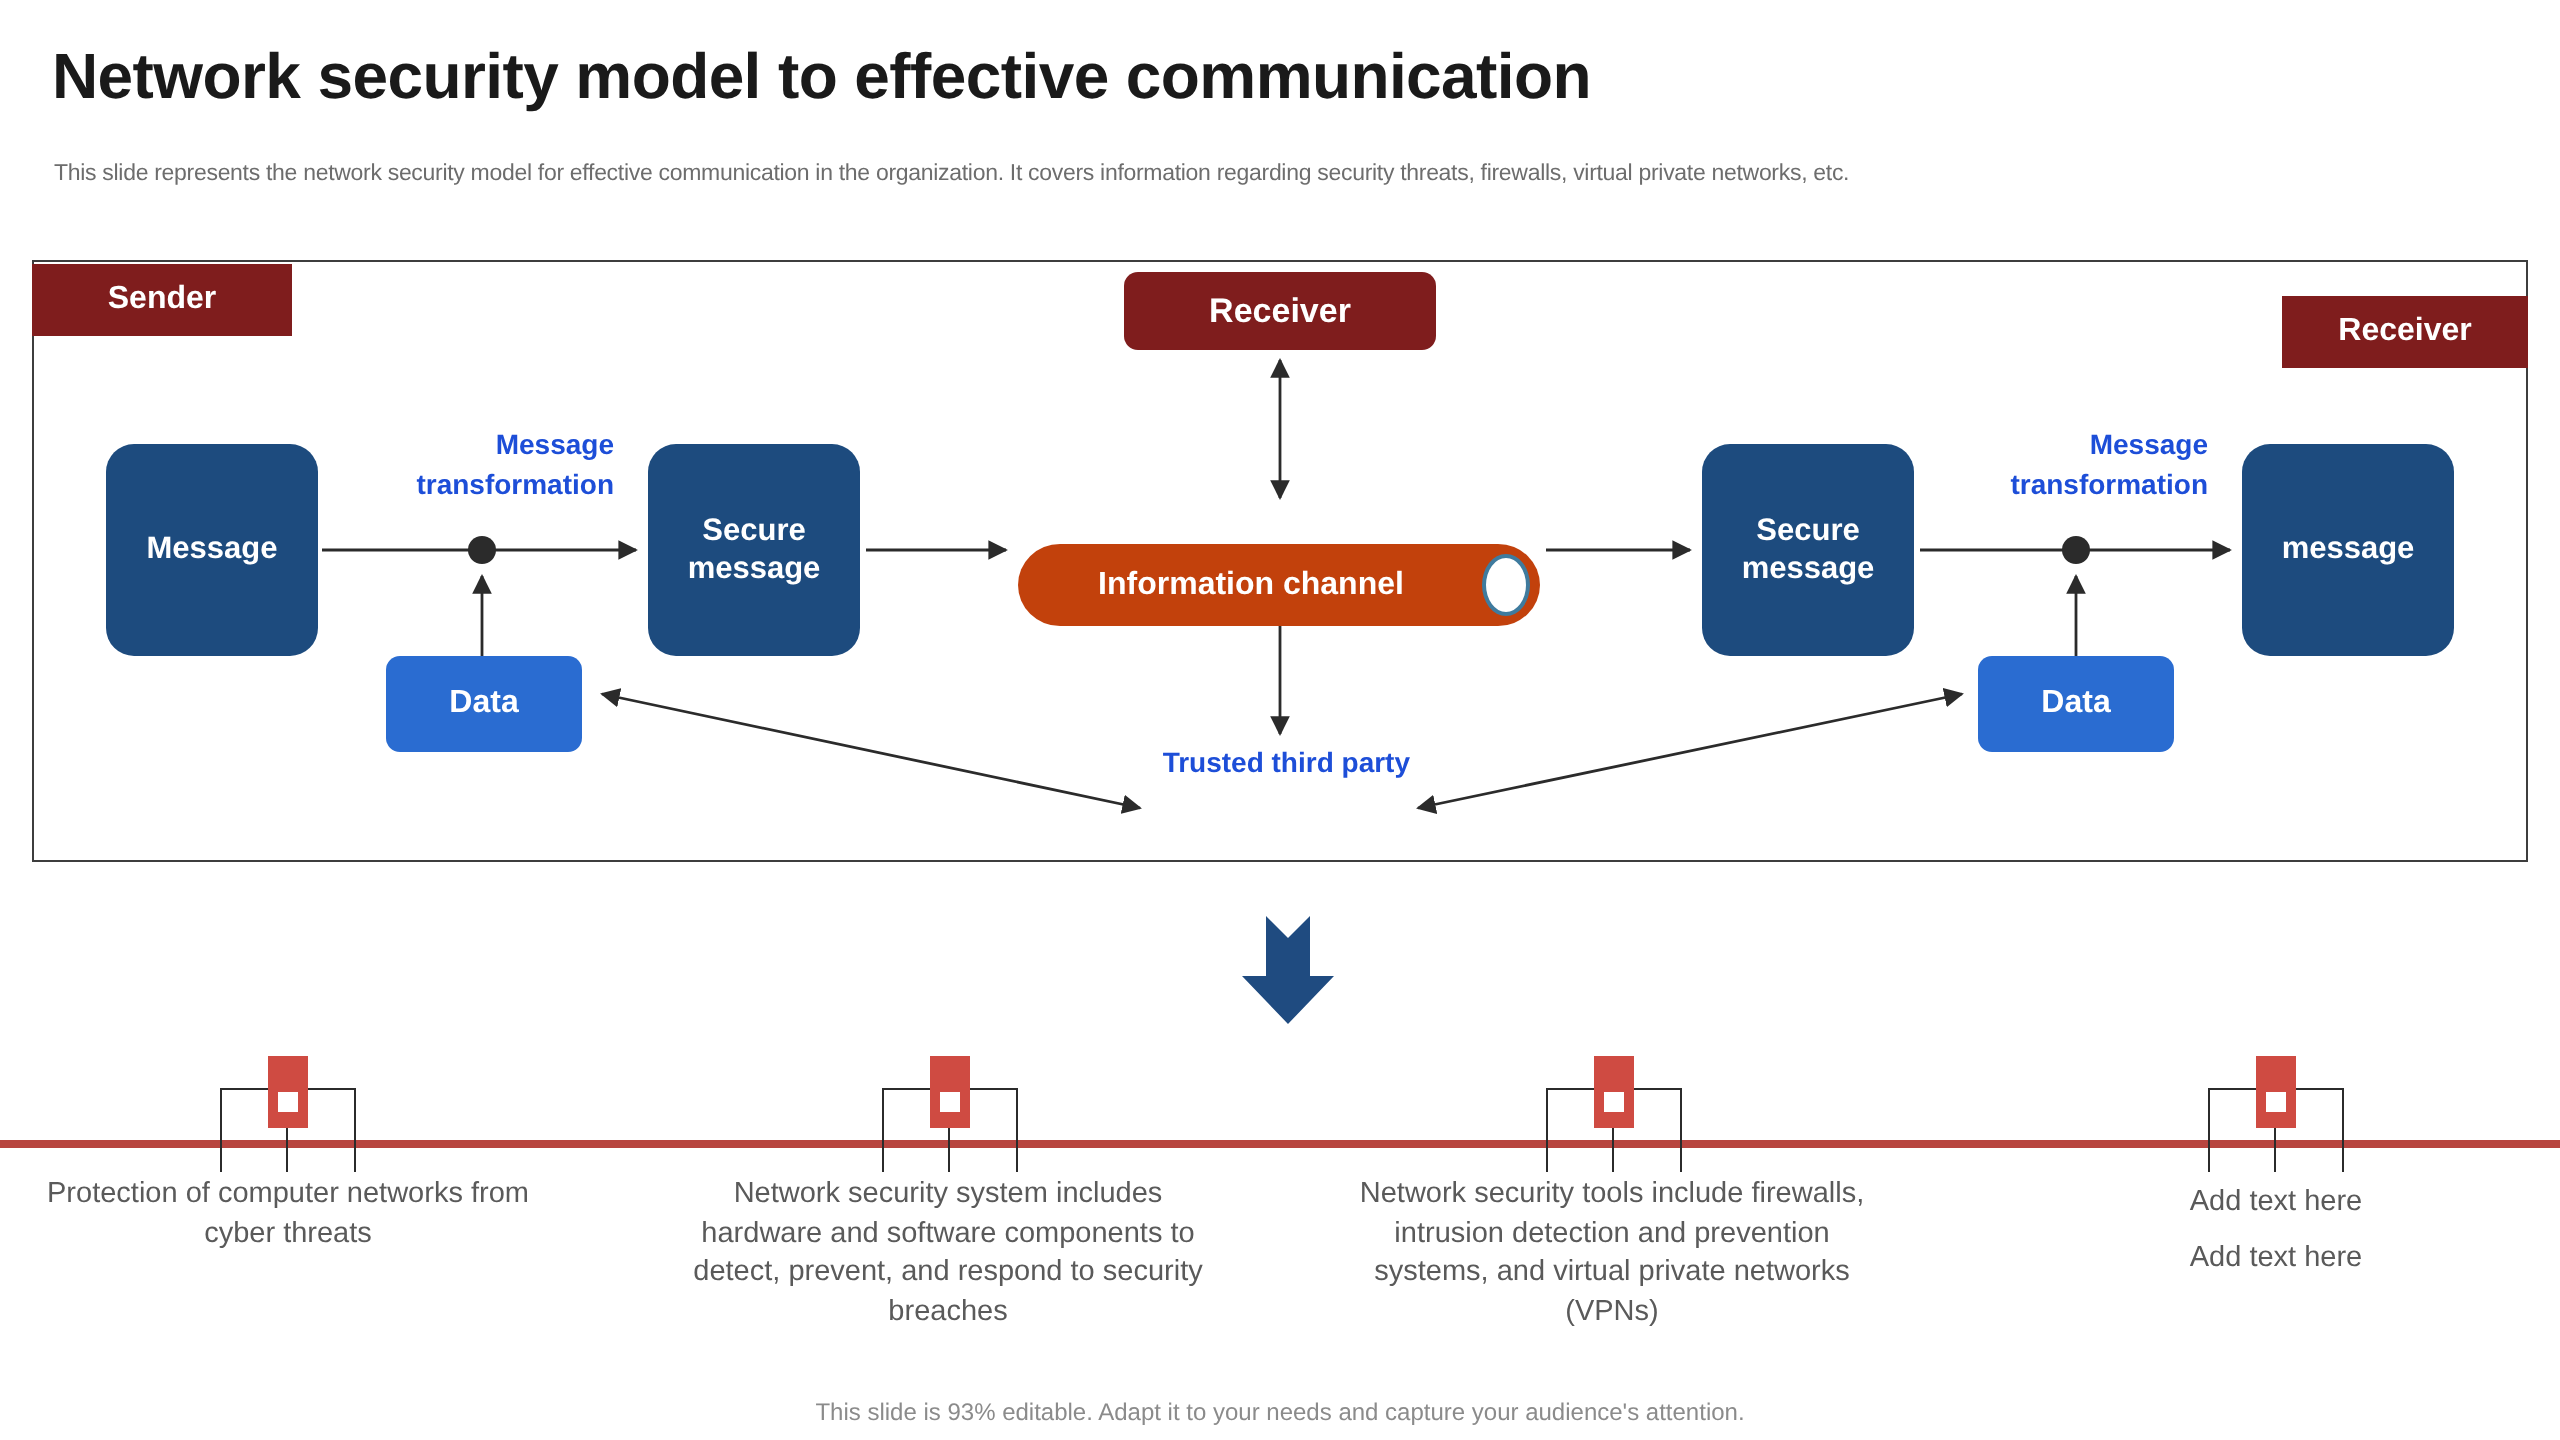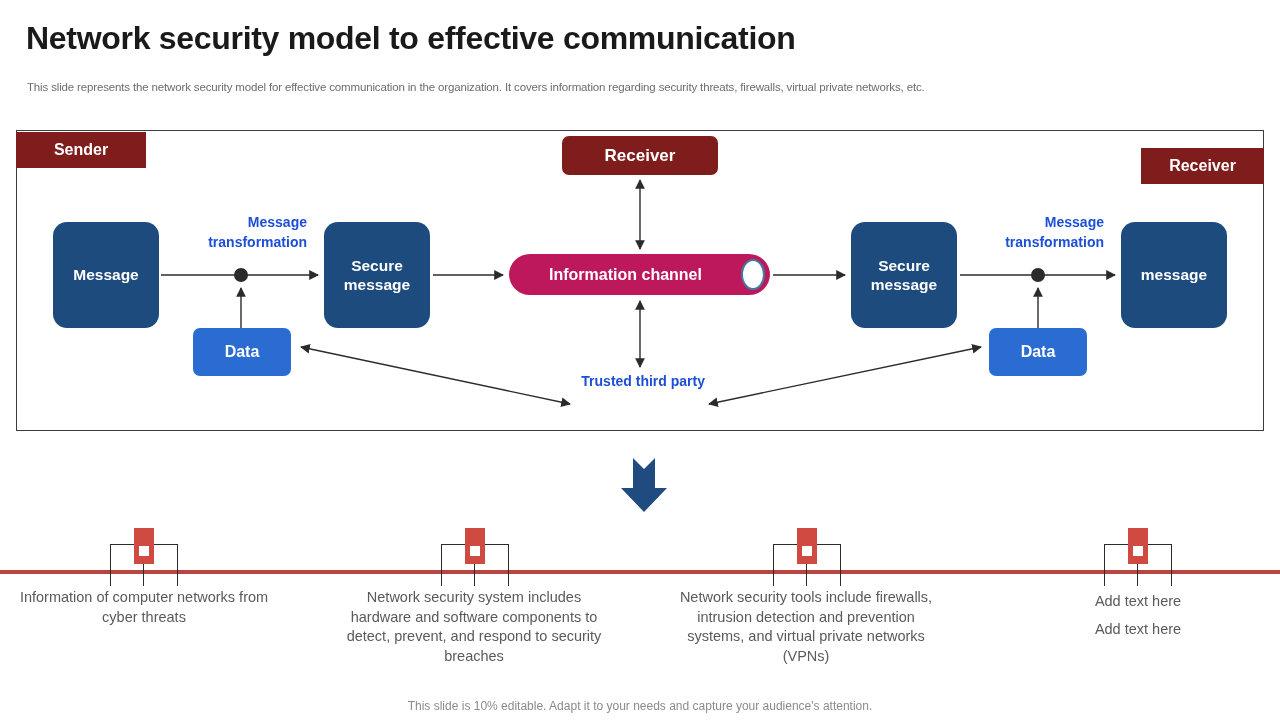--- a/index.html
+++ b/index.html
@@ -99,24 +99,24 @@
     height: 48px;
     width: 98px;
   }
   .data-left  { left: 193px;  top: 328px; }
   .data-right { left: 989px;  top: 328px; }
 
   
   .channel {
     position: absolute;
     left: 509px;
-    top: 254px;
+    top: 272px;
     width: 261px;
     height: 41px;
-    background: #be185d;
+    background: #c2410c;
     border-radius: 21px / 20.5px;
   }
   .channel-label {
     position: absolute;
     inset: 0;
     display: flex;
     align-items: center;
     justify-content: center;
     color: #ffffff;
     font-weight: bold;
@@ -321,20 +321,20 @@
   <div class="marker-box"></div>
   <div class="marker-stem"></div>
   <div class="marker-pin"></div>
 </div>
 <div class="marker-group" style="left:1104px;">
   <div class="marker-box"></div>
   <div class="marker-stem"></div>
   <div class="marker-pin"></div>
 </div>
 
-<div class="bottom-text" style="left:14px;  top:588px; width:260px;">Information of computer networks from cyber threats</div>
+<div class="bottom-text" style="left:14px;  top:588px; width:260px;">Protection of computer networks from cyber threats</div>
 <div class="bottom-text" style="left:345px; top:588px; width:258px;">Network security system includes hardware and software components to detect, prevent, and respond to security breaches</div>
 <div class="bottom-text" style="left:677px; top:588px; width:258px;">Network security tools include firewalls, intrusion detection and prevention systems, and virtual private networks (VPNs)</div>
 <div class="bottom-text" style="left:1009px;top:588px; width:258px; line-height:1.9; white-space:pre-line;">Add text here
 Add text here</div>
 
-<div class="footer-note">This slide is 10% editable. Adapt it to your needs and capture your audience's attention.</div>
+<div class="footer-note">This slide is 93% editable. Adapt it to your needs and capture your audience's attention.</div>
 <div class="page-number">47</div>
 
 </body></html>

